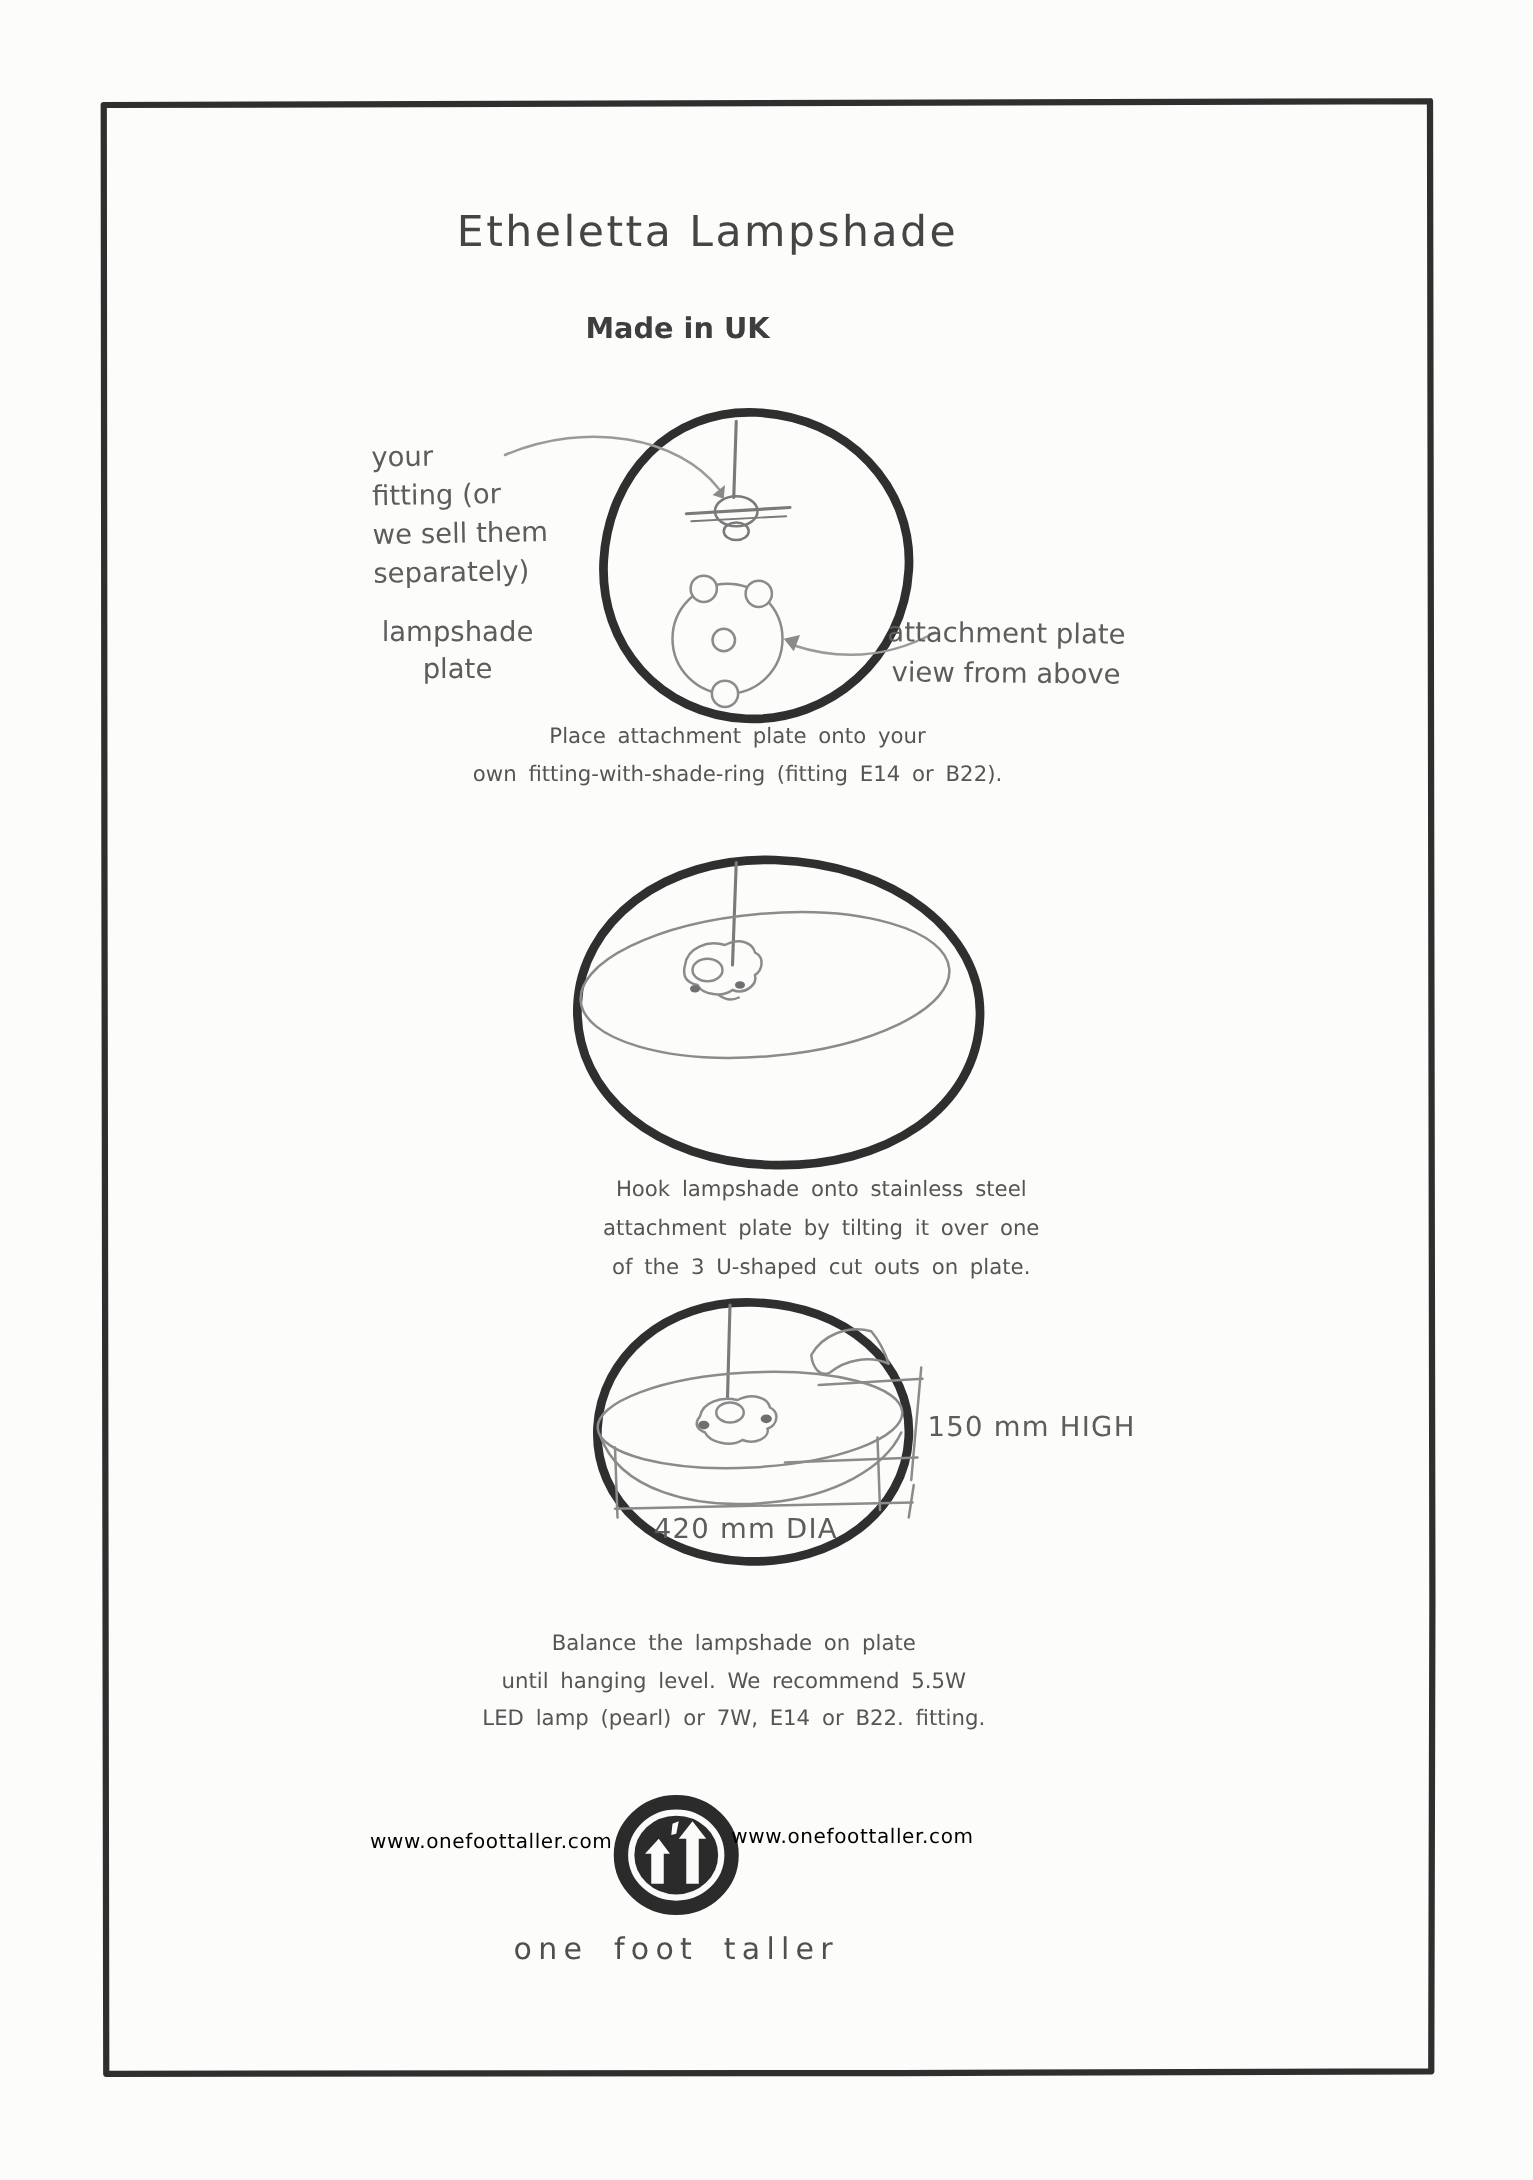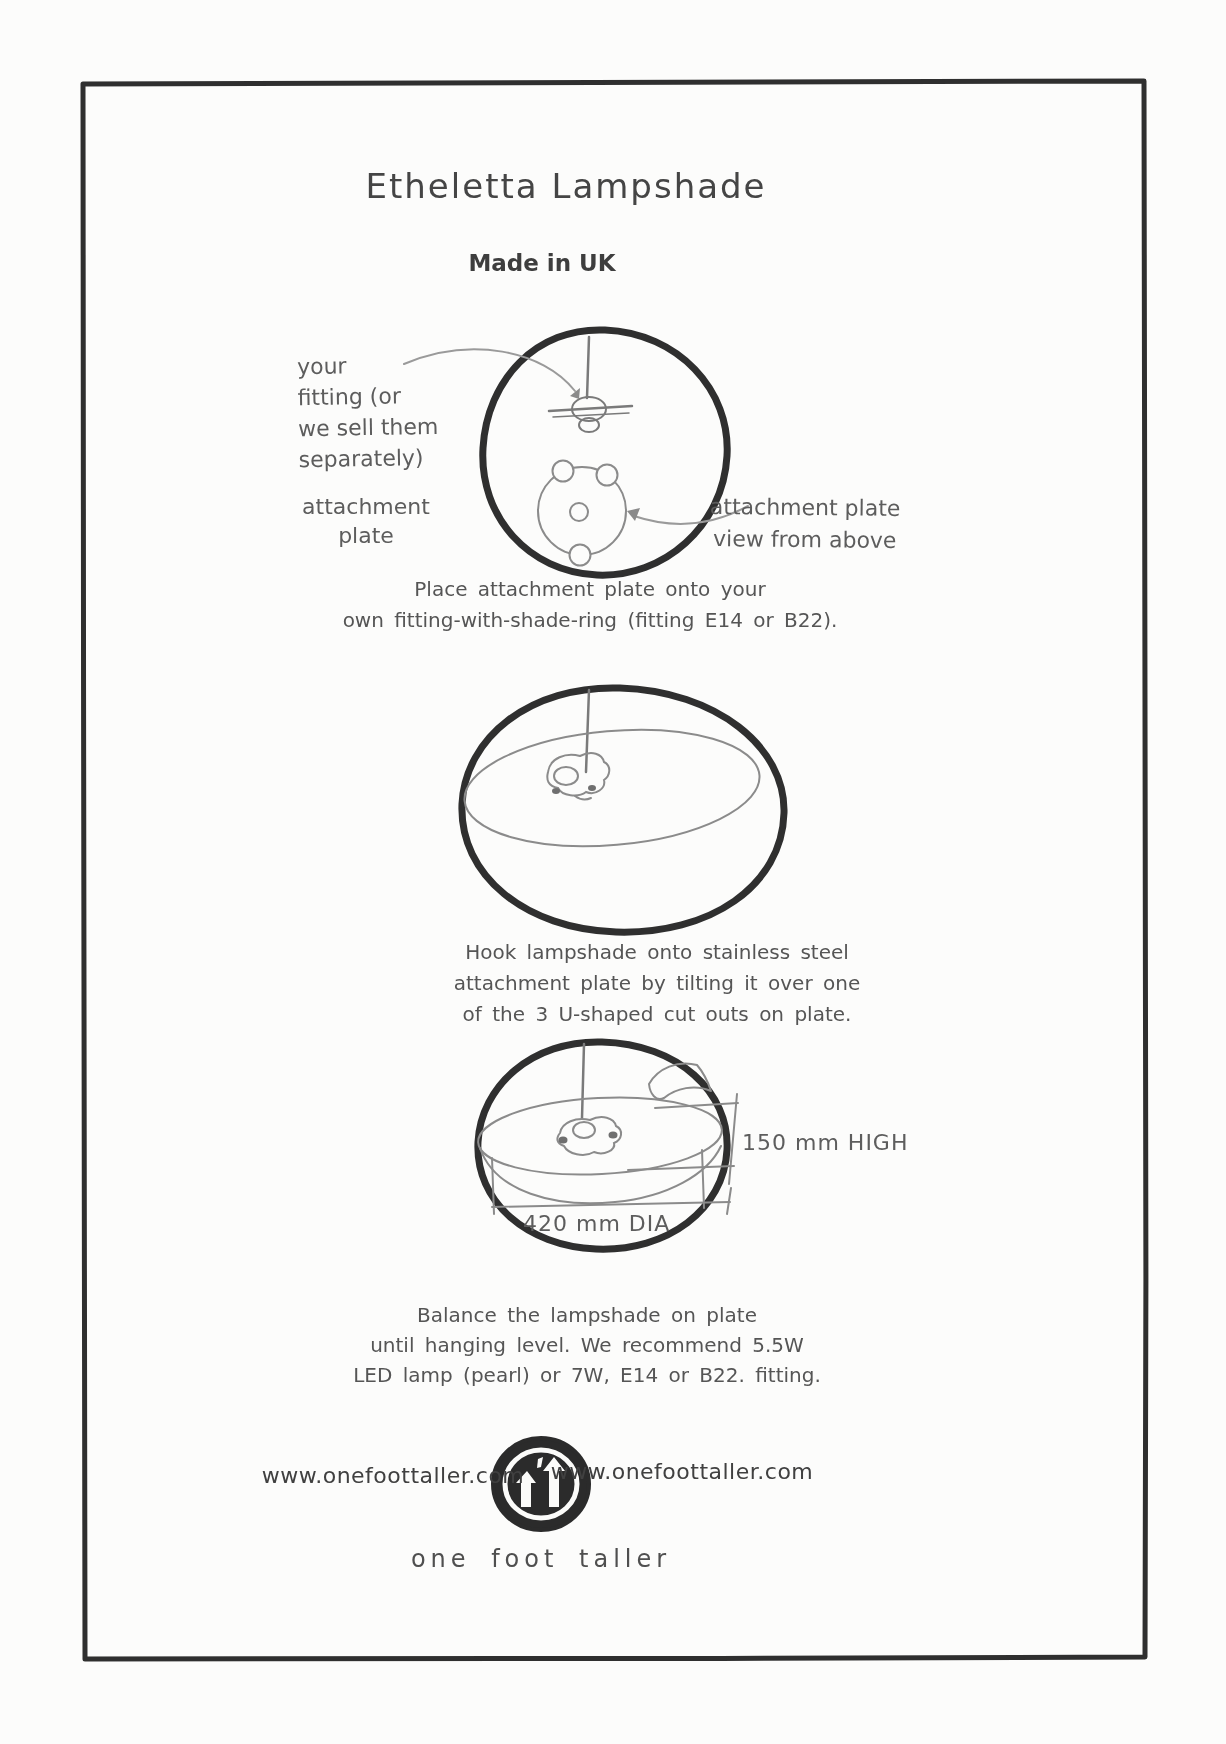--- a/index.html
+++ b/index.html
@@ -11,23 +11,23 @@
   }
   .sketch{position:absolute;left:0;top:0;}
   .hand{
     position:absolute;color:#575757;white-space:nowrap;
     font-family:"DejaVu Sans",sans-serif;
   }
   .center{transform:translateX(-50%);text-align:center;}
   .title{font-size:34px;letter-spacing:2px;color:#454545;top:166px;left:566px;}
   .subtitle{font-size:23px;font-weight:bold;color:#3e3e3e;top:250px;left:542px;}
   .label{font-size:22px;line-height:31px;color:#5d5d5d;}
-  .caption{font-size:20px;line-height:31px;word-spacing:4px;color:#555;}
+  .caption{font-size:17px;line-height:31px;word-spacing:4px;color:#555;}
   .dim{font-size:22px;letter-spacing:1px;color:#5d5d5d;text-align:right;}
-  .url{font-size:22px;color:#404040;letter-spacing:0.5px;}
+  .url{font-size:16px;color:#000000;letter-spacing:0.5px;}
   .brand{font-size:24px;letter-spacing:5px;color:#4f4f4f;word-spacing:8px;}
   .r-l1{transform:translateX(-50%) rotate(-1deg);}
   .r-r1{transform:translateX(-50%) rotate(0.6deg);}
 </style>
 </head>
 <body>
 
 <div class="sheet">
 
   <svg class="sketch" width="1226" height="1744" viewBox="0 0 1226 1744">
@@ -118,21 +118,21 @@
   <div class="hand title center">Etheletta Lampshade</div>
   <div class="hand subtitle center">Made in UK</div>
 
   <div class="hand label r-l1" style="left:368px;top:350px;">
     <div>your</div>
     <div>fitting (or</div>
     <div>we sell them</div>
     <div>separately)</div>
   </div>
   <div class="hand label center" style="left:366px;top:492px;line-height:29px;text-align:center;">
-    <div>attachment</div>
+    <div>lampshade</div>
     <div>plate</div>
   </div>
   <div class="hand label r-r1" style="left:805px;top:492px;line-height:32px;text-align:center;">
     <div>attachment plate</div>
     <div>view from above</div>
   </div>
 
   <div class="hand caption center" style="left:590px;top:574px;">
     <div>Place attachment plate onto your</div>
     <div>own fitting-with-shade-ring (fitting E14 or B22).</div>

